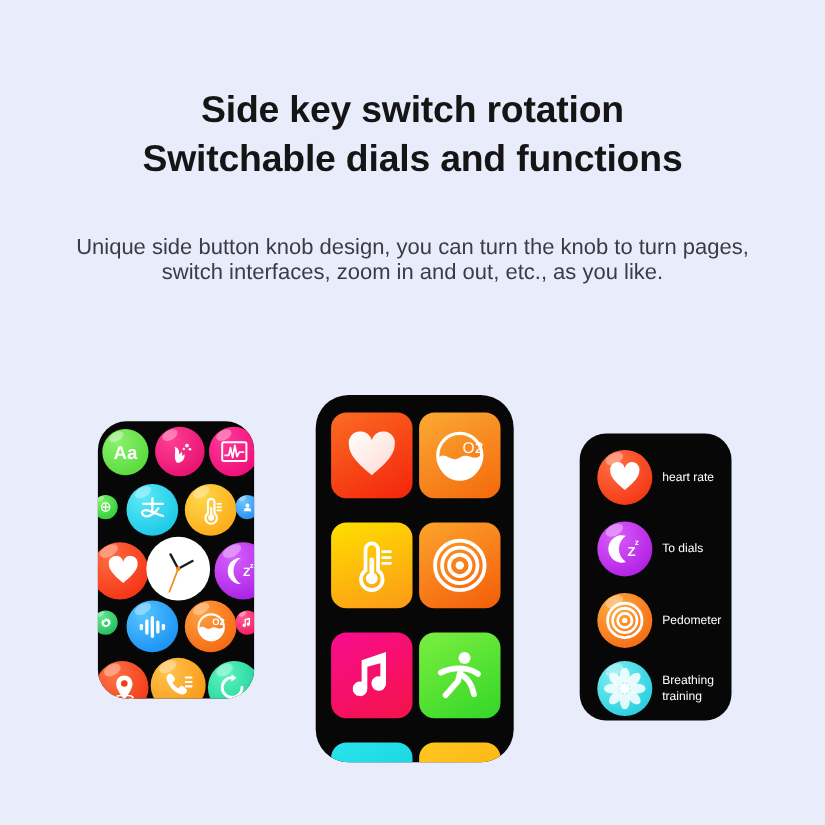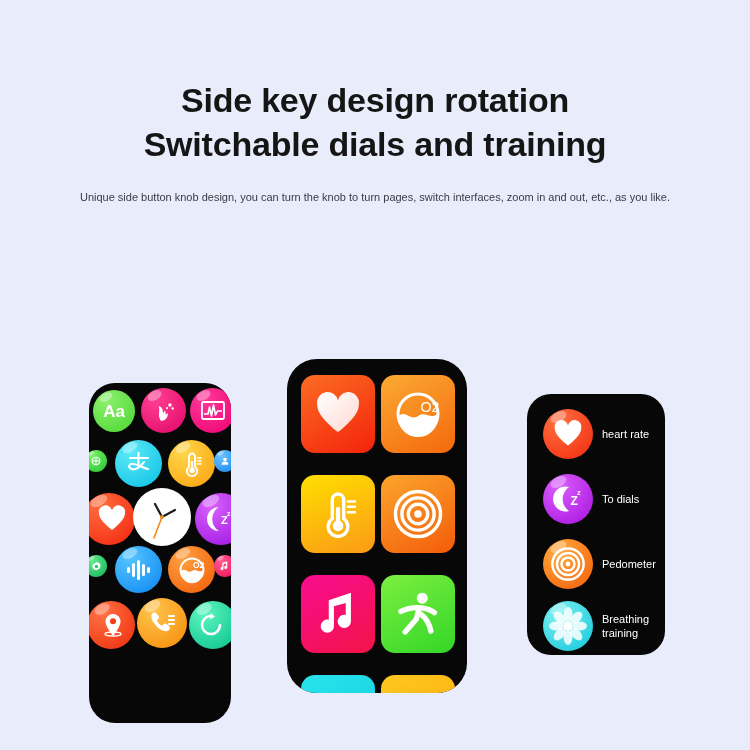--- a/index.html
+++ b/index.html
@@ -24,40 +24,40 @@
     text-align: center;
   }
   .title-line {
     font-size: 34px;
     font-weight: bold;
     color: #151515;
     letter-spacing: -0.2px;
     line-height: 44px;
   }
   .subtitle {
-    margin-top: 20px;
-    font-size: 11px;
+    margin-top: 48px;
+    font-size: 20px;
     color: #3b3b46;
     line-height: 23px;
     width: 630px;
     margin-left: auto;
     margin-right: auto;
   }
 
   
   .watch {
     position: absolute;
     background: #070707;
     overflow: hidden;
   }
   .watch-left {
     left: 89px;
     top: 383px;
     width: 142px;
-    height: 340px;
+    height: 252px;
     border-radius: 26px;
   }
   .watch-center {
     left: 287px;
     top: 359px;
     width: 180px;
     height: 334px;
     border-radius: 30px;
   }
   .watch-right {
@@ -130,22 +130,22 @@
   .clock-face {
     position: absolute;
     border-radius: 50%;
     background: #ffffff;
   }
 </style>
 </head>
 <body>
 
 <div class="header">
-  <div class="title-line">Side key design rotation</div>
-  <div class="title-line">Switchable dials and training</div>
+  <div class="title-line">Side key switch rotation</div>
+  <div class="title-line">Switchable dials and functions</div>
   <div class="subtitle">Unique side button knob design, you can turn the knob to turn pages, switch interfaces, zoom in and out, etc., as you like.</div>
 </div>
 
 <div class="watch watch-left">
 
   <div class="ico" style="left:4px;  top:7px;  width:42px; height:42px; background:radial-gradient(circle at 32% 26%, #8cf06e, #4bd62f);">
     <span class="glyph" style="font-size:17px;">Aa</span>
   </div>
 
   <div class="ico" style="left:52px; top:5px; width:45px; height:45px; background:radial-gradient(circle at 32% 26%, #ff3f92, #e00668);">

